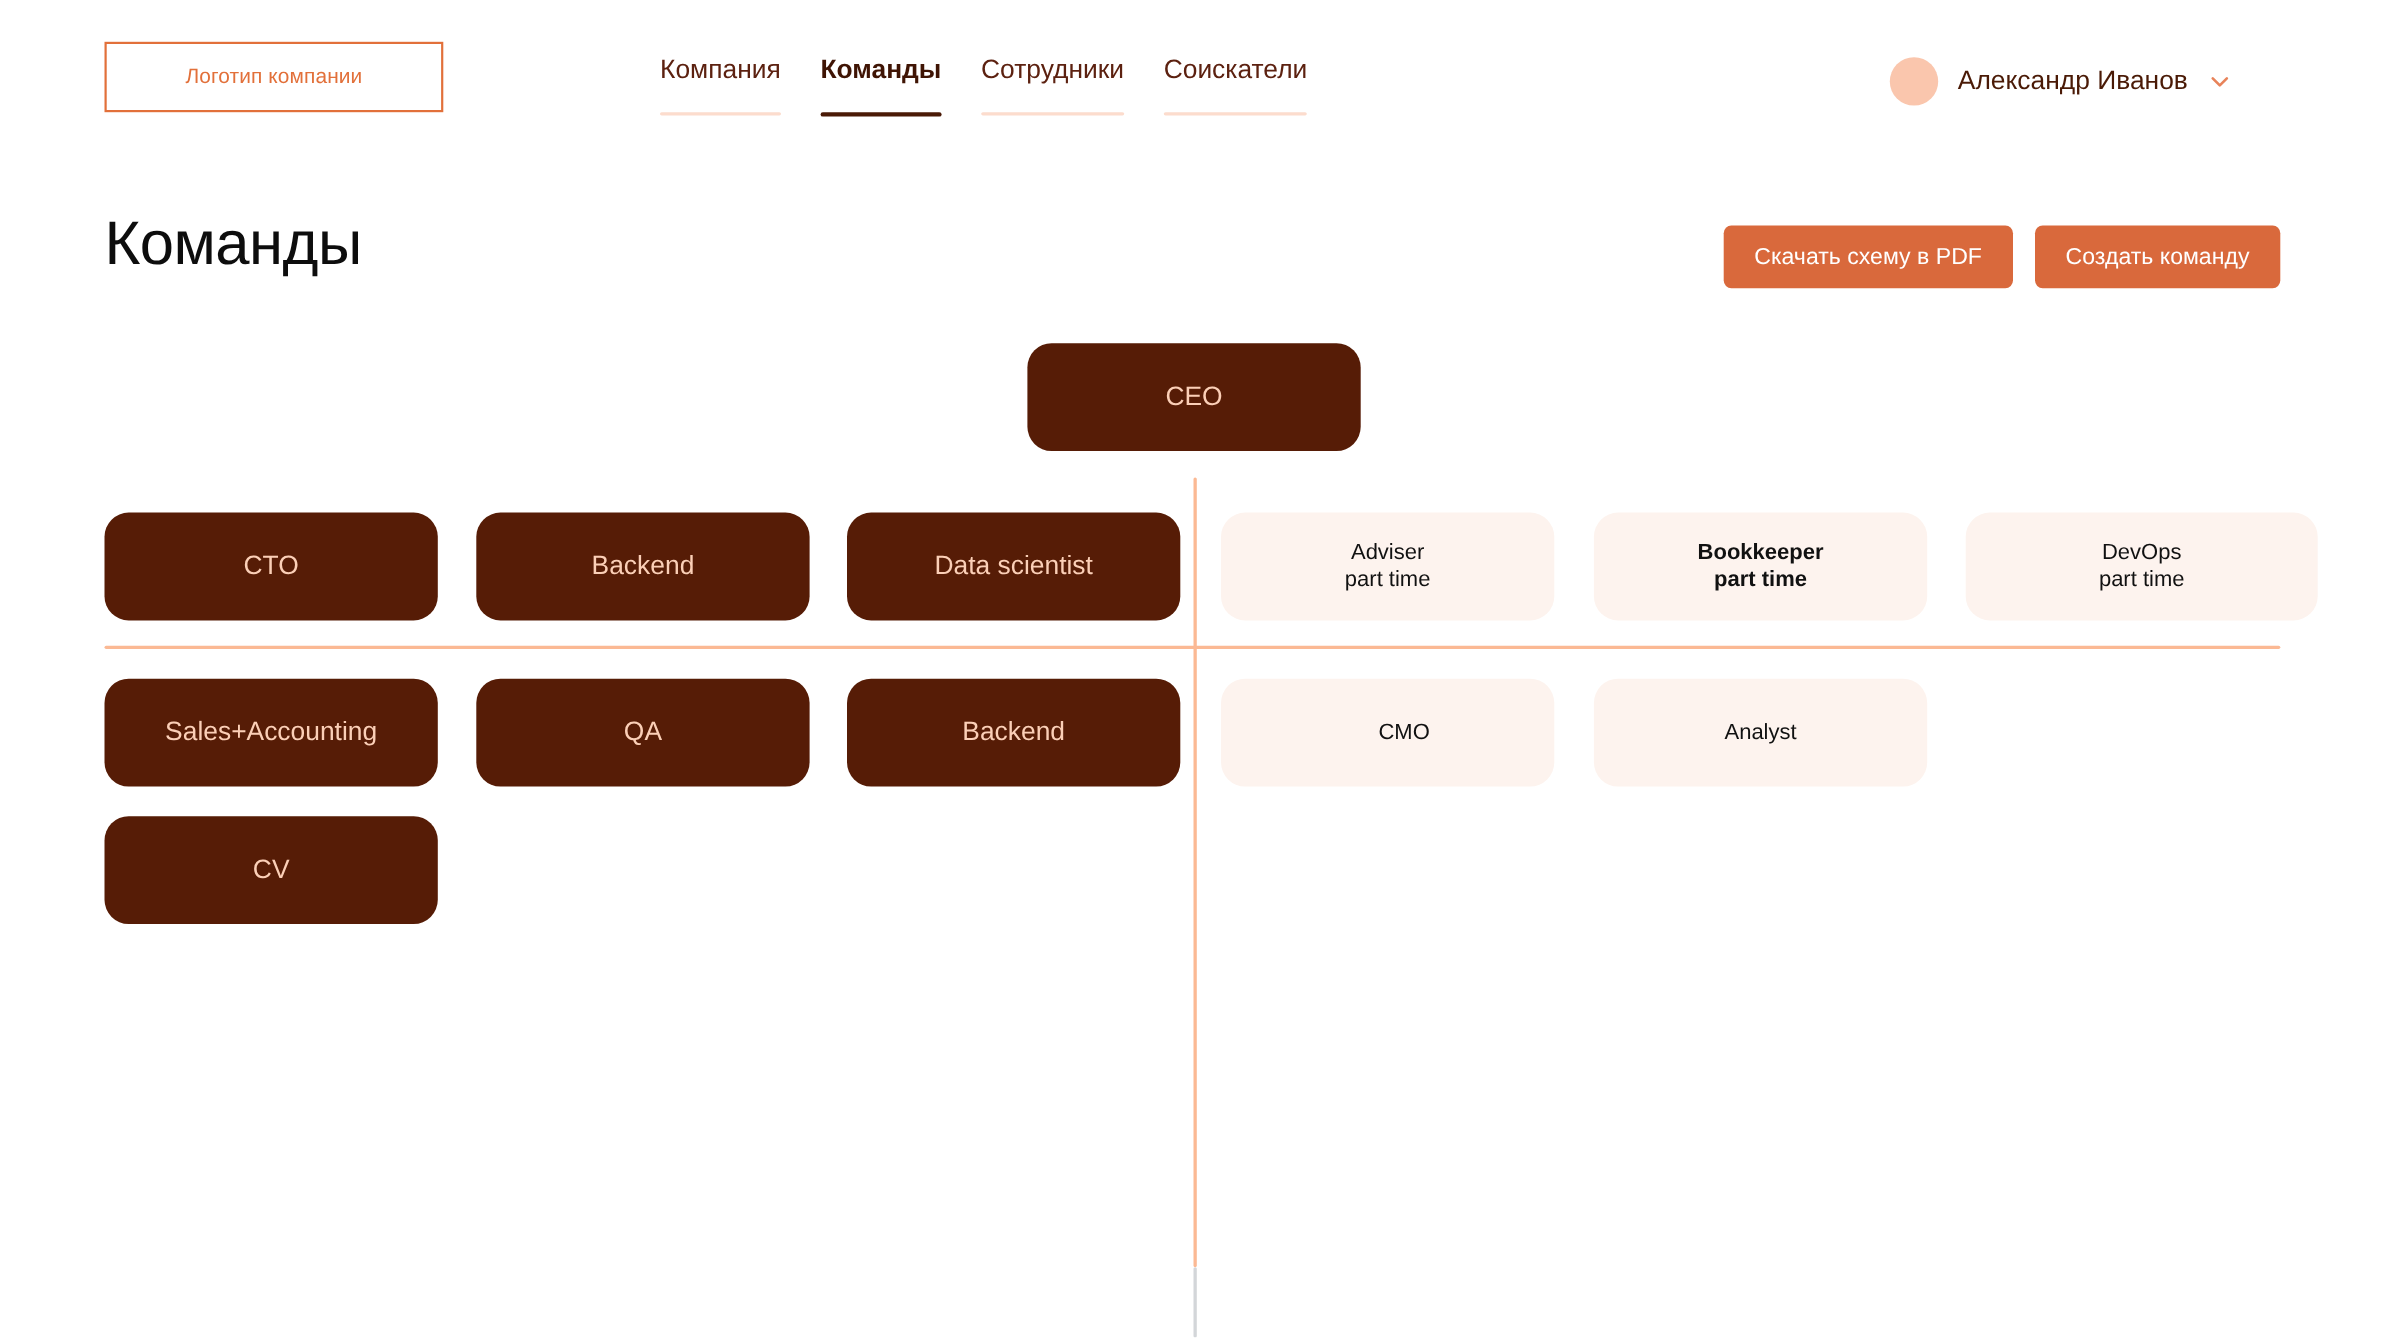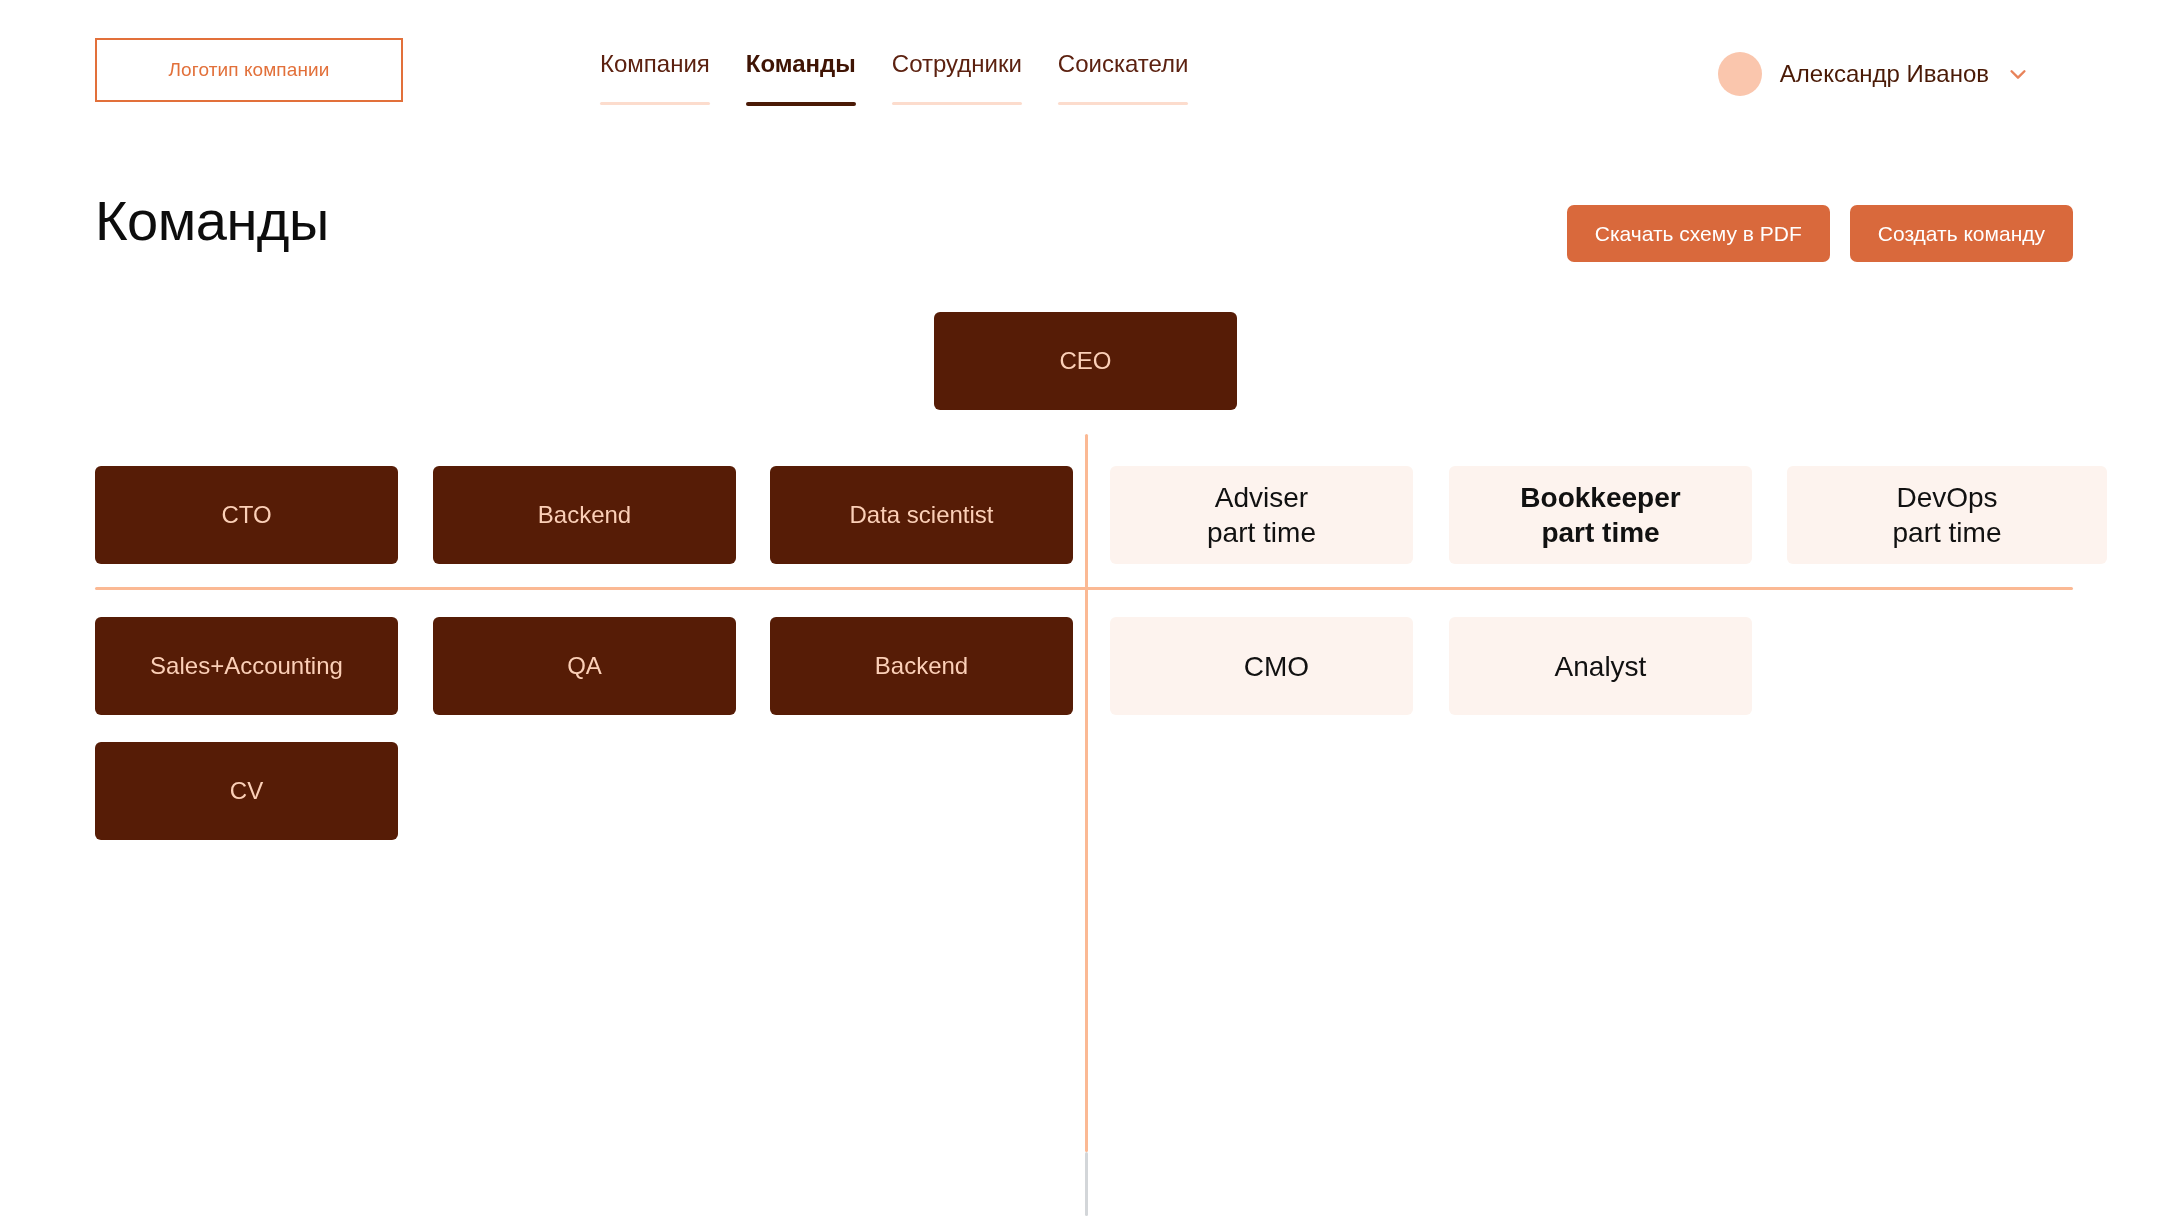--- a/index.html
+++ b/index.html
@@ -104,38 +104,38 @@
     height: 57px;
     cursor: pointer;
     white-space: nowrap;
   }
 
   
   .chart { position: absolute; left: 0; top: 0; width: 2168px; height: 1216px; }
 
   .node {
     position: absolute;
-    border-radius: 6px;
+    border-radius: 22px;
     display: flex;
     flex-direction: column;
     align-items: center;
     justify-content: center;
     text-align: right;
     cursor: pointer;
     line-height: 1.25;
   }
   .node.dark {
     background: #561c06;
     color: #fbcfb7;
     font-size: 24px;
   }
   .node.light {
     background: #fdf3ee;
     color: #111111;
-    font-size: 28px;
+    font-size: 20px;
   }
 
   .divider-v {
     position: absolute;
     width: 3px;
     background: #fbb994;
     border-radius: 2px;
   }
   .divider-v.tail {
     background: #d3d6d9;

